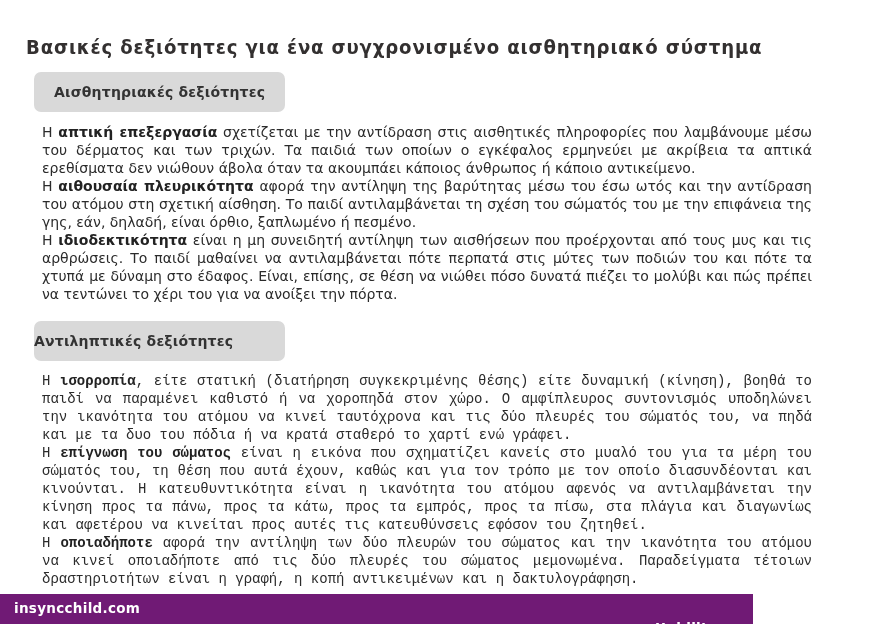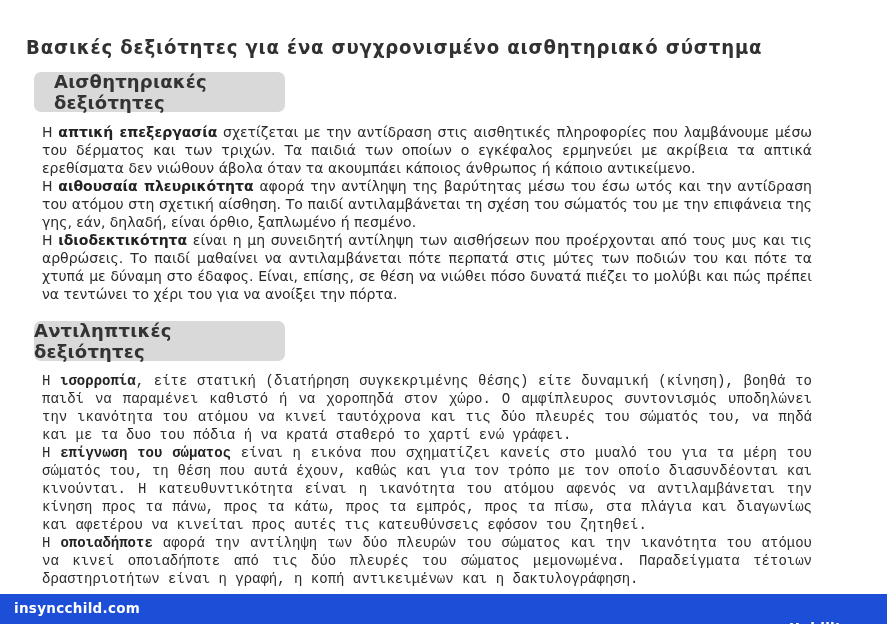--- a/index.html
+++ b/index.html
@@ -9,35 +9,35 @@
     }
     .page-title {
       position: absolute; left: 26px; top: 36px; margin: 0;
       font-family: "DejaVu Sans", sans-serif; font-weight: bold; font-size: 19.5px;
       letter-spacing: 0.9px; color: #333030; white-space: nowrap;
       transform: scaleX(0.93); transform-origin: left top;
     }
     .section-heading {
       position: absolute; left: 34px; height: 40px; background: #d9d9d9; border-radius: 7px;
       display: flex; align-items: center; box-sizing: border-box; padding-left: 20px;
-      font-weight: bold; font-size: 18px; color: #333; letter-spacing: 0.2px;
+      font-weight: bold; font-size: 14px; color: #333; letter-spacing: 0.2px;
     }
     .h1 { top: 72px; width: 251px; }
     .h2 { top: 321px; width: 251px; padding-left: 0; }
     .section-body {
       position: absolute; left: 42px; width: 770px;
       font-size: 14px; line-height: 18px; text-align: justify; color: #2b2b2b;
     }
     .b1 { top: 123px; }
     .b2 { top: 372px; font-family: Liberation Mono, monospace; }
     .section-body p { margin: 0; }
     .section-body b { font-weight: bold; color: #222; }
     .footer {
-      position: absolute; left: 0; top: 594px; width: 887px; height: 30px;
-      background: #1d4ed8; color: #ffffff;
+      position: absolute; left: 0; top: 594px; width: 753px; height: 30px;
+      background: #701a75; color: #ffffff;
     }
     .footer .left, .footer .right {
       position: absolute; top: 6px; font-weight: bold; font-size: 13.5px; letter-spacing: 0.3px;
     }
     .footer .left { left: 14px; }
     .footer .right { right: 15px; margin-top: 20px; }
   </style>
 </head>
 <body>
 

